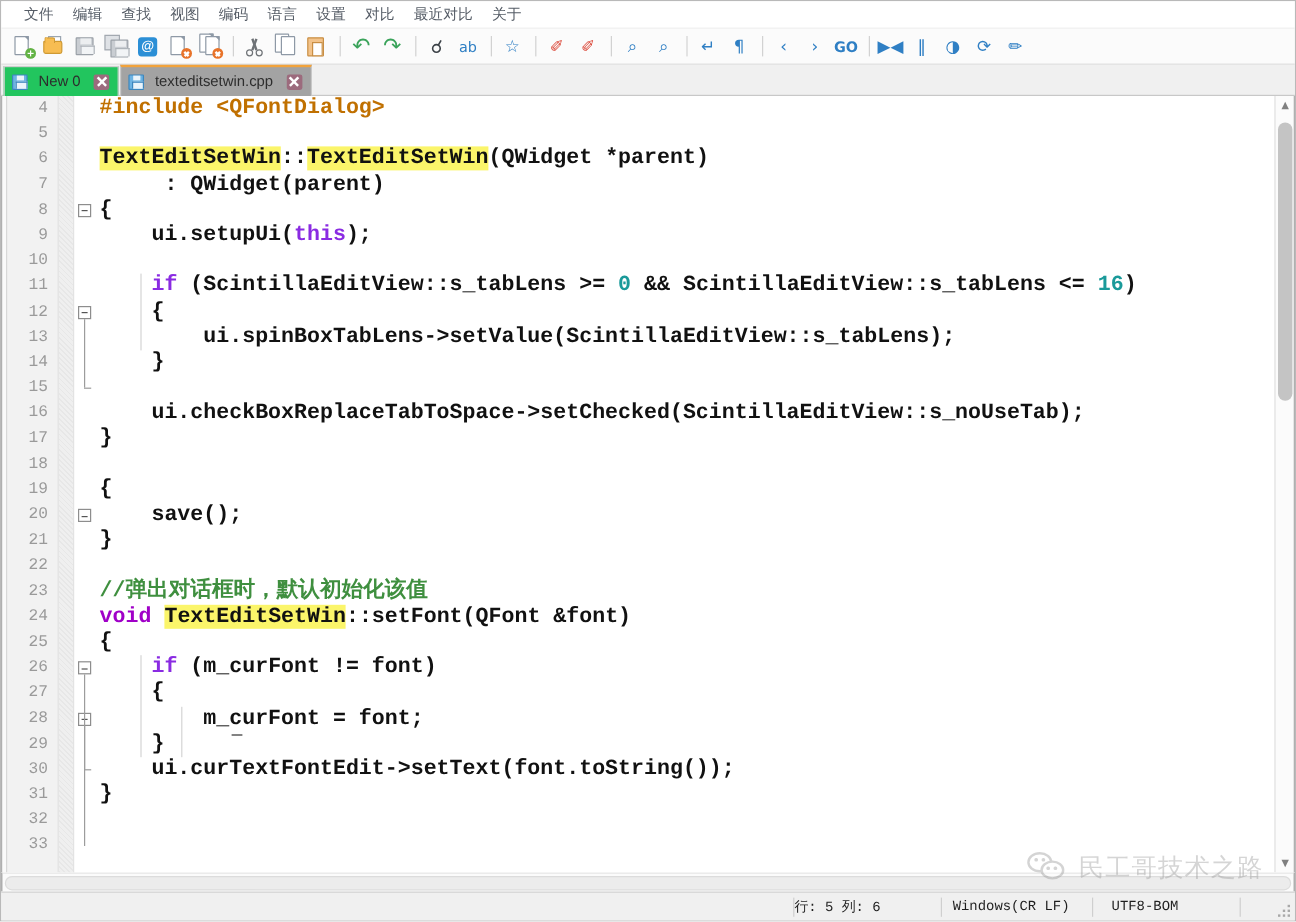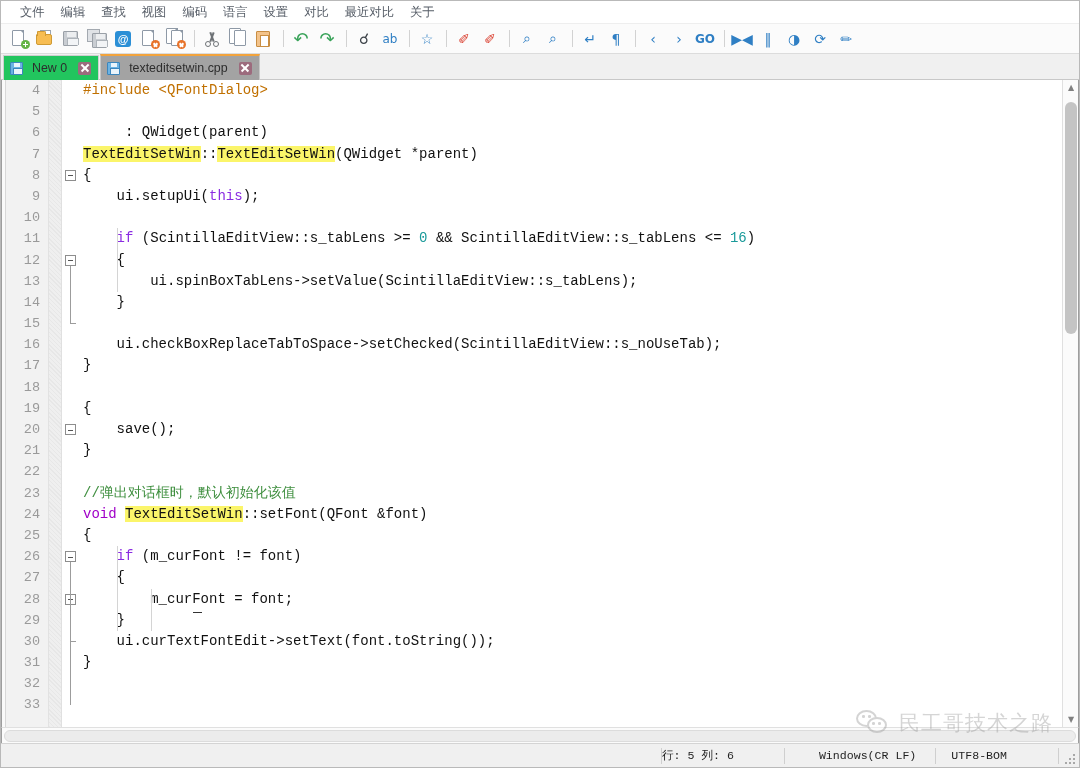--- a/index.html
+++ b/index.html
@@ -230,22 +230,23 @@
   }
   .fold-margin { width: 17px; flex: none; background: #ffffff; position: relative; }
   .code-area { flex: 1; position: relative; background: #ffffff; overflow: hidden; }
 
   .lnum {
     height: 21.2px; line-height: 21.2px; text-align: right; padding-right: 8px;
     font-family: "Liberation Mono", monospace; font-size: 13.5px; color: #9a9a9a;
   }
   .code-line {
     height: 21.2px; line-height: 21.2px; white-space: pre;
-    font-family: "Liberation Mono", monospace; font-size: 14px; color: #111111;
+    font-family: "Liberation Mono", monospace; font-size: 18px; color: #111111;
     padding-left: 4px;
+    font-weight: bold;
   }
   .kw      { color: #8a2be2; }
   .kw2     { color: #a000c8; }
   .num     { color: #1a9a9a; }
   .pre     { color: #c07000; }
   .cmt     { color: #3f8f3f; }
   .hl      { background: #fbf56a; }
 
   .foldbox {
     position: absolute; left: 3px; width: 11px; height: 11px;
@@ -514,22 +515,22 @@
         <div class="foldbox" style="top: 471.4px;"></div>
         <div class="foldbox" style="top: 513.8px;"></div>
         <div class="foldtick" style="top: 561.2px;"></div>
         <div class="foldline" style="top: 185.6px; height: 57.6px;"></div>
         <div class="foldline" style="top: 524.8px; height: 36.4px;"></div>
         <div class="foldline" style="top: 482.4px; height: 142.4px;"></div>
       </div>
     <div class="code-area" id="codearea">
         <div class="code-line"><span class="pre">#include &lt;QFontDialog&gt;</span></div>
         <div class="code-line"></div>
+        <div class="code-line"><span class="hl">TextEditSetWin</span><span>::</span><span class="hl">TextEditSetWin</span><span>(QWidget *parent)</span></div>
         <div class="code-line"><span>     : QWidget(parent)</span></div>
-        <div class="code-line"><span class="hl">TextEditSetWin</span><span>::</span><span class="hl">TextEditSetWin</span><span>(QWidget *parent)</span></div>
         <div class="code-line"><span>{</span></div>
         <div class="code-line"><span>    ui.setupUi(</span><span class="kw">this</span><span>);</span></div>
         <div class="code-line"></div>
         <div class="code-line"><span>    </span><span class="kw">if</span><span> (ScintillaEditView::s_tabLens &gt;= </span><span class="num">0</span><span> &amp;&amp; ScintillaEditView::s_tabLens &lt;= </span><span class="num">16</span><span>)</span></div>
         <div class="code-line"><span>    {</span></div>
         <div class="code-line"><span>        ui.spinBoxTabLens-&gt;setValue(ScintillaEditView::s_tabLens);</span></div>
         <div class="code-line"><span>    }</span></div>
         <div class="code-line"></div>
         <div class="code-line"><span>    ui.checkBoxReplaceTabToSpace-&gt;setChecked(ScintillaEditView::s_noUseTab);</span></div>
         <div class="code-line"><span>}</span></div>
@@ -575,21 +576,21 @@
         <div class="d d3"></div>
         <div class="d d4"></div>
     </div>
     <div class="wm-text">民工哥技术之路</div>
   </div>
 
   <div class="statusbar">
     <div class="st-sep" style="margin-left:660px;"></div>
     <div class="st-cell" style="">行: 5 列: 6</div>
     <div class="st-sep" style="margin-left:50px;"></div>
-    <div class="st-cell" style="margin-left:34px;font-family:Liberation Mono, monospace;">Windows(CR LF)</div>
+    <div class="st-cell" style="margin-left:9px;font-family:Liberation Mono, monospace;">Windows(CR LF)</div>
     <div class="st-sep" style="margin-left:19px;"></div>
     <div class="st-cell" style="margin-left:15px;">UTF8-BOM</div>
     <div class="st-sep" style="margin-left:51px;"></div>
     <div class="grip">
       <i style="right:0;bottom:0"></i>
         <i style="right:4px;bottom:0"></i>
         <i style="right:8px;bottom:0"></i>
       <i style="right:0;bottom:4px"></i>
         <i style="right:4px;bottom:4px"></i>
       <i style="right:0;bottom:8px"></i>

